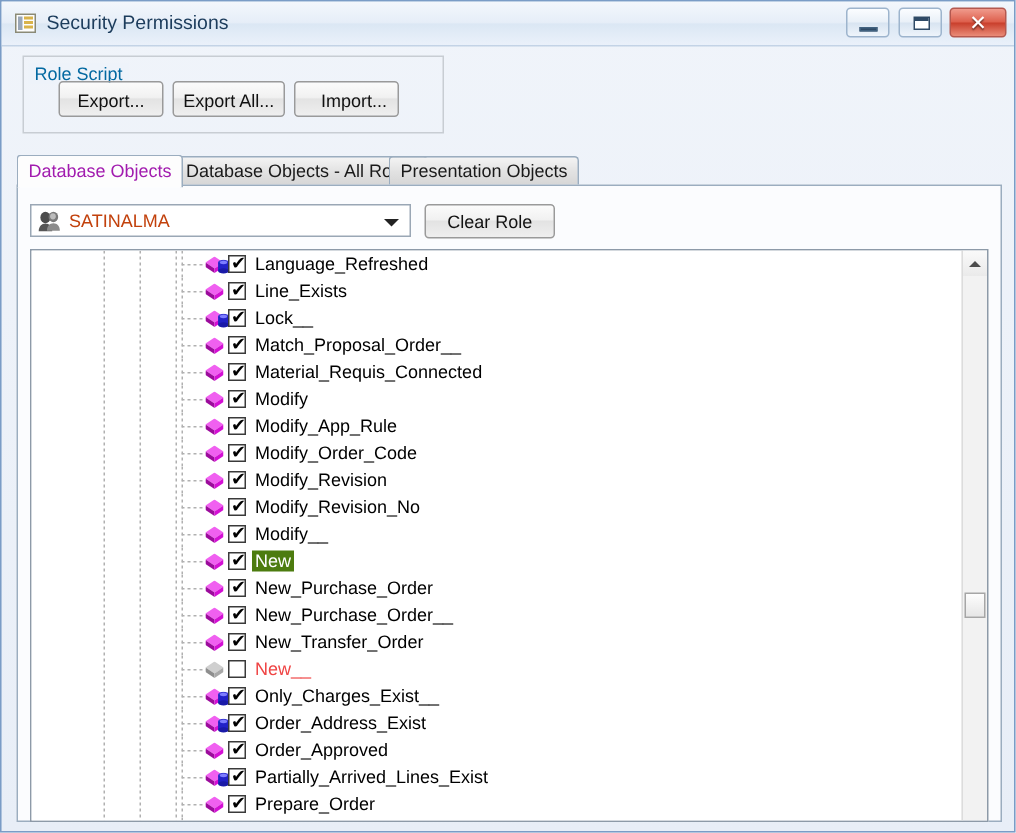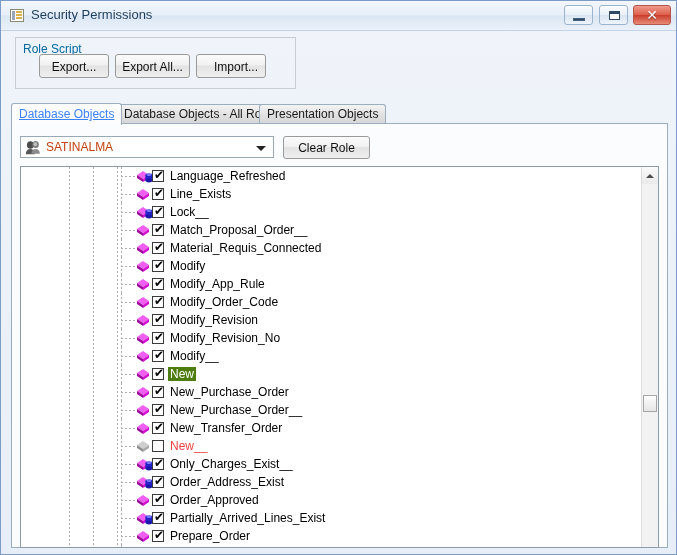--- a/index.html
+++ b/index.html
@@ -81,22 +81,22 @@
   }
   .tab{
     position:absolute;top:0;height:20px;box-sizing:border-box;
     border:1px solid #9badbf;border-bottom:none;
     border-radius:3px 3px 0 0;
     font-size:12px;color:#1a1a1a;line-height:18px;padding:0 7px;
     background:linear-gradient(180deg,#f4f4f4 0%,#e2e2e2 50%,#d5d5d5 100%);
     white-space:nowrap;cursor:default;
   }
   .tab.active{
-    background:#fdfdfd;color:#3b82f6;top:-1px;height:22px;line-height:21px;
-    border-color:#9badbf;z-index:3;text-decoration:underline;
+    background:#fdfdfd;color:#a21caf;top:-1px;height:22px;line-height:21px;
+    border-color:#9badbf;z-index:3;
   }
   .tabpanel{
     position:absolute;left:10px;top:122px;right:8px;bottom:6px;
     border:1px solid #9badbf;background:#fbfcfe;box-sizing:border-box;
   }
   
   .combo{
     position:absolute;left:8px;top:12px;width:254px;height:22px;
     background:#fff;border:1px solid #9aa7b5;box-sizing:border-box;
   }

